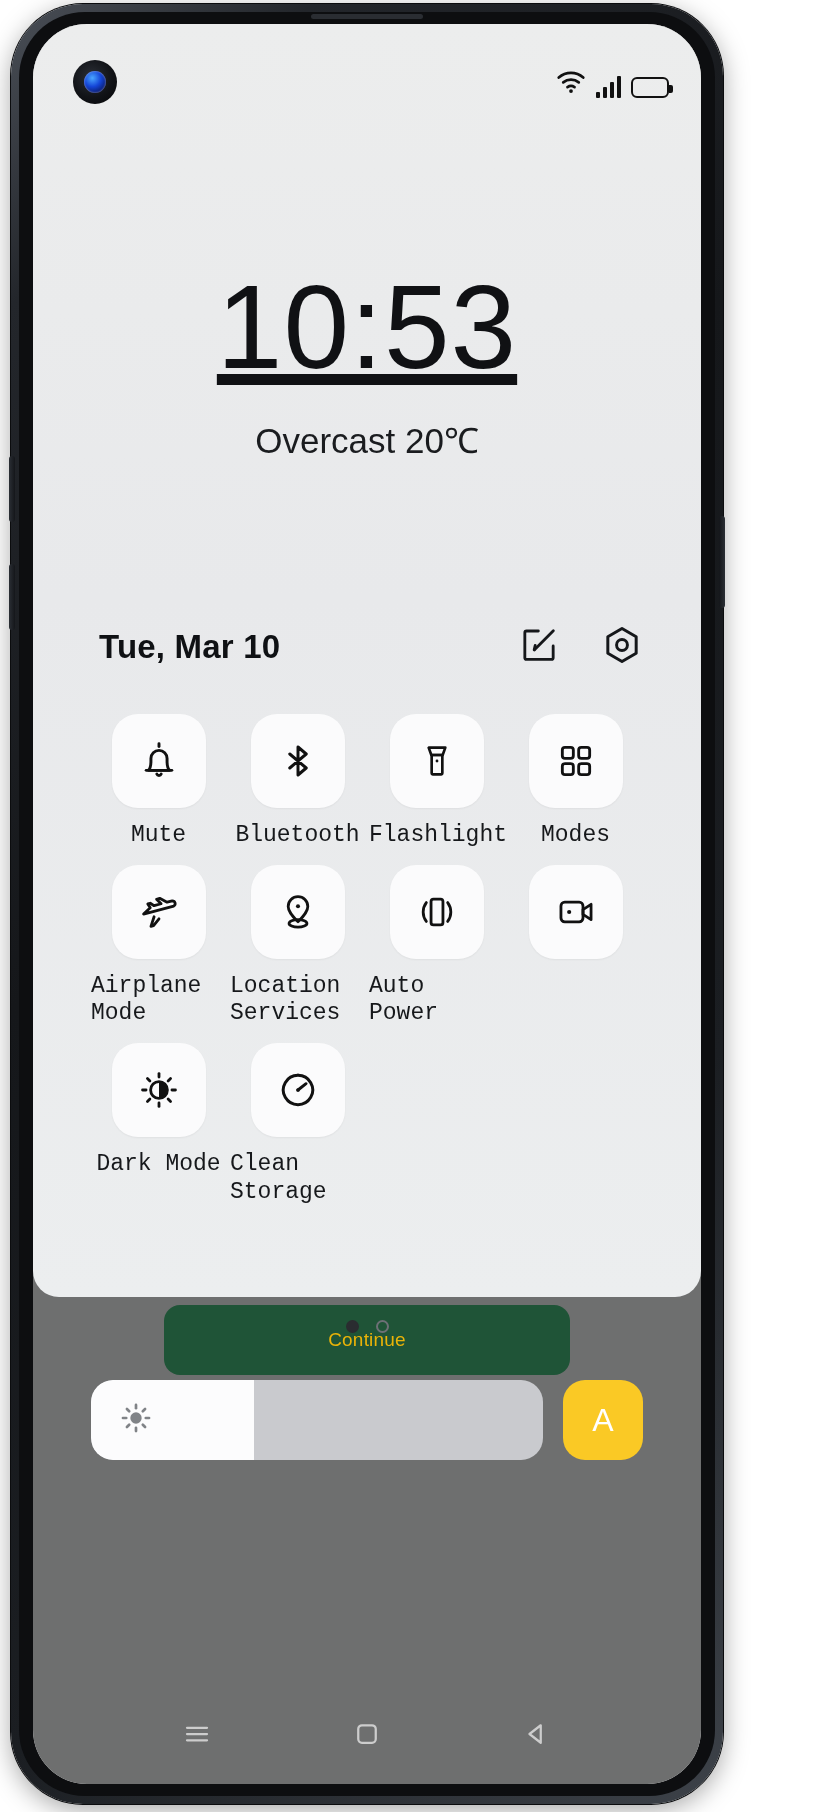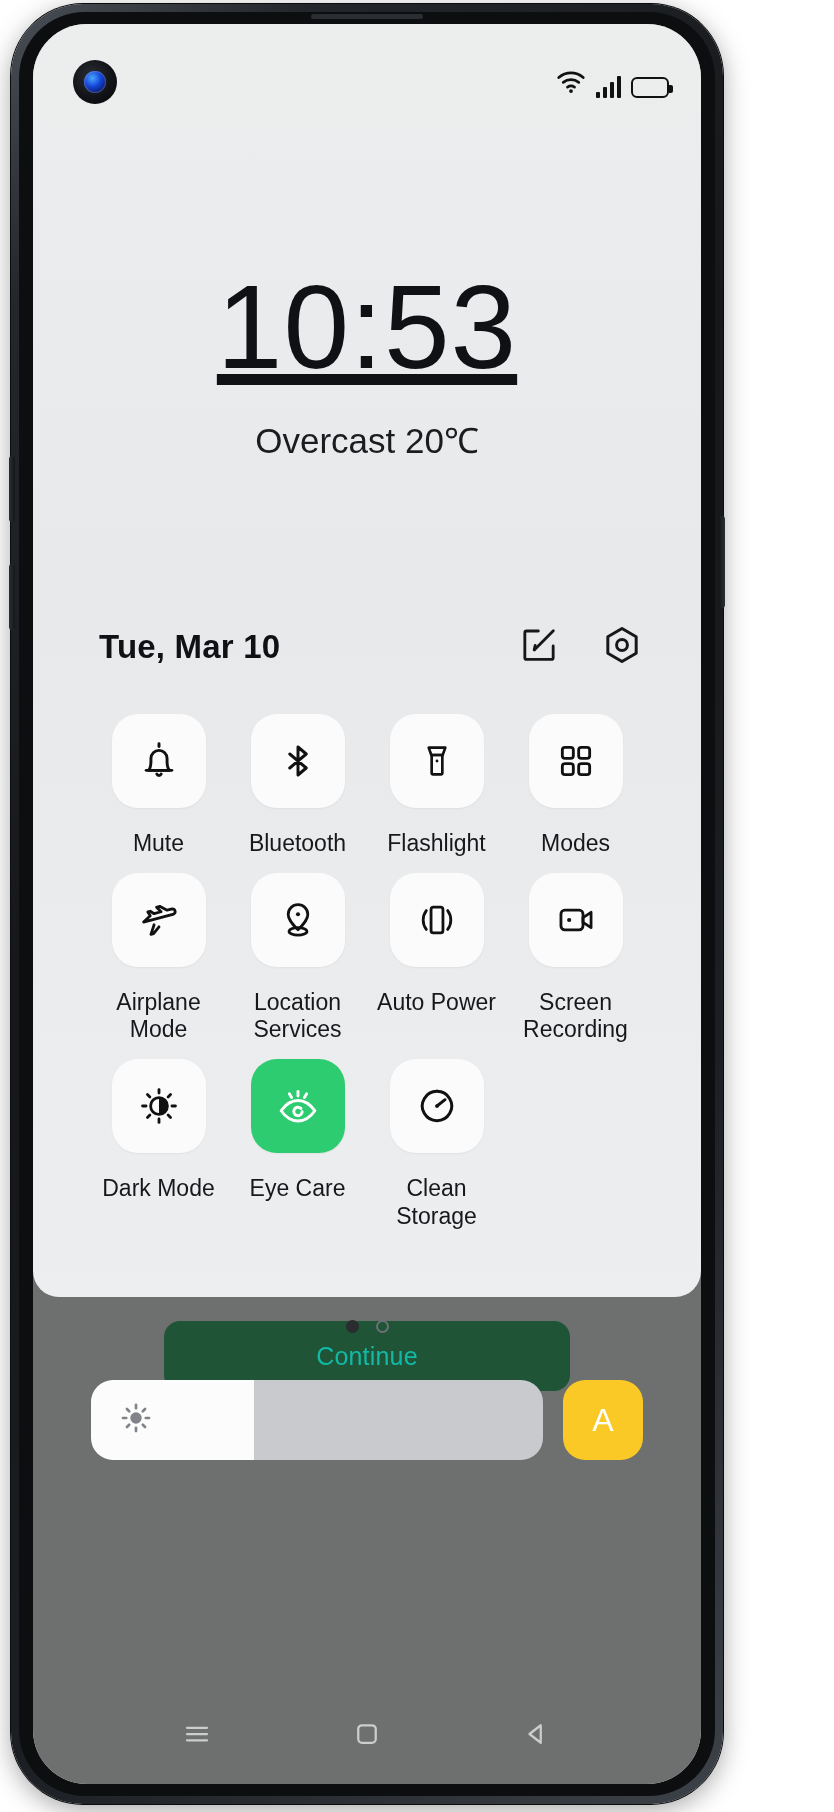--- a/index.html
+++ b/index.html
@@ -66,25 +66,24 @@
     position: absolute; left: 0; top: 0;
     width: 100%; height: 100%;
     background: #6e6f6f;
   }
   .app-continue {
     position: absolute;
     left: 131px; top: 1281px;
     width: 406px; height: 70px;
     border-radius: 16px;
     background: #1f5437;
-    color: #14b8a6;
-    font-size: 25px;
+    color: #eab308;
+    font-size: 19px;
     display: flex; align-items: center; justify-content: center;
     letter-spacing: .2px;
-    margin-top: 16px;
   }
   .navbar {
     position: absolute;
     left: 0; bottom: 0;
     width: 100%; height: 96px;
     display: flex; align-items: center; justify-content: center;
     gap: 140px;
   }
   .nav-ico { opacity: .78; }
 
@@ -204,26 +203,26 @@
   }
   .tile-btn {
     width: 94px; height: 94px;
     border-radius: 26px;
     background: #fbfbfc;
     display: flex; align-items: center; justify-content: center;
     box-shadow: 0 1px 2px rgba(0,0,0,0.05);
   }
   .tile-btn.on { background: #2ecc71; }
   .tile-label {
-    margin-top: 22px;
+    margin-top: 14px;
     font-size: 23px;
     color: #16181b;
-    text-align: center;
     line-height: 1.18;
     max-width: 135px;
+    font-family: Liberation Mono, monospace;
   }
 
   
   .dots {
     position: absolute;
     left: 0; top: 1296px;
     width: 100%;
     display: flex; align-items: center; justify-content: center;
     gap: 17px;
   }
@@ -436,53 +435,40 @@
           </div>
 
           <div class="tile">
             <div class="tile-btn">
               <svg class="ico" width="42" height="42" viewBox="0 0 24 24" fill="none" stroke="#111" stroke-width="1.6" stroke-linecap="round" stroke-linejoin="round">
                 <rect x="3.4" y="6.4" width="12.6" height="11.2" rx="2.2"></rect>
                 <path d="M16 10.6 L20.6 7.6 V16.4 L16 13.4 Z"></path>
                 <circle cx="8.1" cy="12" r="1.2" fill="#111" stroke="none"></circle>
               </svg>
             </div>
-            <div class="tile-label">Screen Recording</div>
           </div>
 
           <div class="tile">
             <div class="tile-btn">
               <svg class="ico" width="42" height="42" viewBox="0 0 24 24" fill="none" stroke="#111" stroke-width="1.6" stroke-linecap="round">
                 <path d="M12 7.2 A4.8 4.8 0 0 1 12 16.8 Z" fill="#111" stroke="none"></path>
                 <circle cx="12" cy="12" r="4.8"></circle>
                 <line x1="12" y1="2.6" x2="12" y2="4.6"></line>
                 <line x1="12" y1="19.4" x2="12" y2="21.4"></line>
                 <line x1="2.6" y1="12" x2="4.6" y2="12"></line>
                 <line x1="19.4" y1="12" x2="21.4" y2="12"></line>
                 <line x1="5.4" y1="5.4" x2="6.8" y2="6.8"></line>
                 <line x1="17.2" y1="17.2" x2="18.6" y2="18.6"></line>
                 <line x1="18.6" y1="5.4" x2="17.2" y2="6.8"></line>
                 <line x1="6.8" y1="17.2" x2="5.4" y2="18.6"></line>
               </svg>
             </div>
             <div class="tile-label">Dark Mode</div>
           </div>
 
-          <div class="tile">
-            <div class="tile-btn on">
-              <svg class="ico" width="44" height="44" viewBox="0 0 24 24" fill="none" stroke="#ffffff" stroke-width="1.6" stroke-linecap="round" stroke-linejoin="round">
-                <path d="M2.8 14.6 C5.4 10.9 8.6 9 12 9 C15.4 9 18.6 10.9 21.2 14.6 C18.6 18.3 15.4 20.2 12 20.2 C8.6 20.2 5.4 18.3 2.8 14.6 Z"></path>
-                <path d="M13.6 13.3 A2.3 2.3 0 1 0 14.3 15.1"></path>
-                <line x1="12" y1="4.1" x2="12" y2="6.5"></line>
-                <line x1="7.3" y1="5.3" x2="8.5" y2="7.3"></line>
-                <line x1="16.7" y1="5.3" x2="15.5" y2="7.3"></line>
-              </svg>
-            </div>
-            <div class="tile-label">Eye Care</div>
-          </div>
 
           <div class="tile">
             <div class="tile-btn">
               <svg class="ico" width="42" height="42" viewBox="0 0 24 24" fill="none" stroke="#111" stroke-width="1.7" stroke-linecap="round">
                 <path d="M12 3.6 A8.4 8.4 0 1 1 11.99 3.6"></path>
                 <path d="M12 12 L16.6 8.4"></path>
                 <circle cx="12" cy="12" r="1.05" fill="#111" stroke="none"></circle>
               </svg>
             </div>
             <div class="tile-label">Clean Storage</div>

